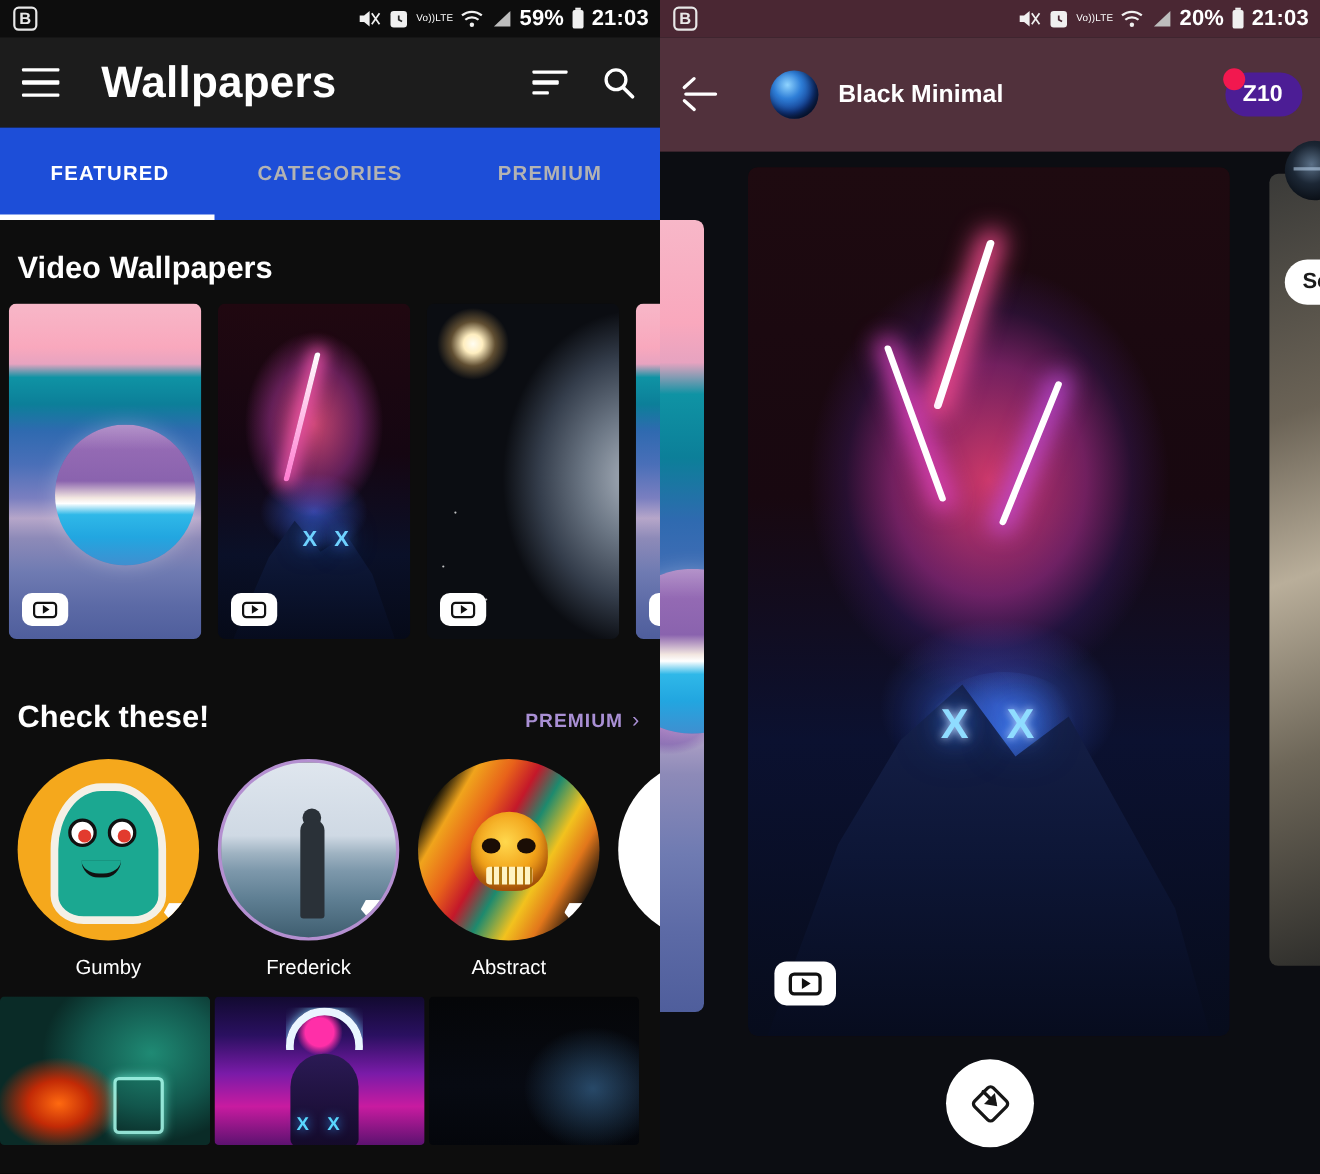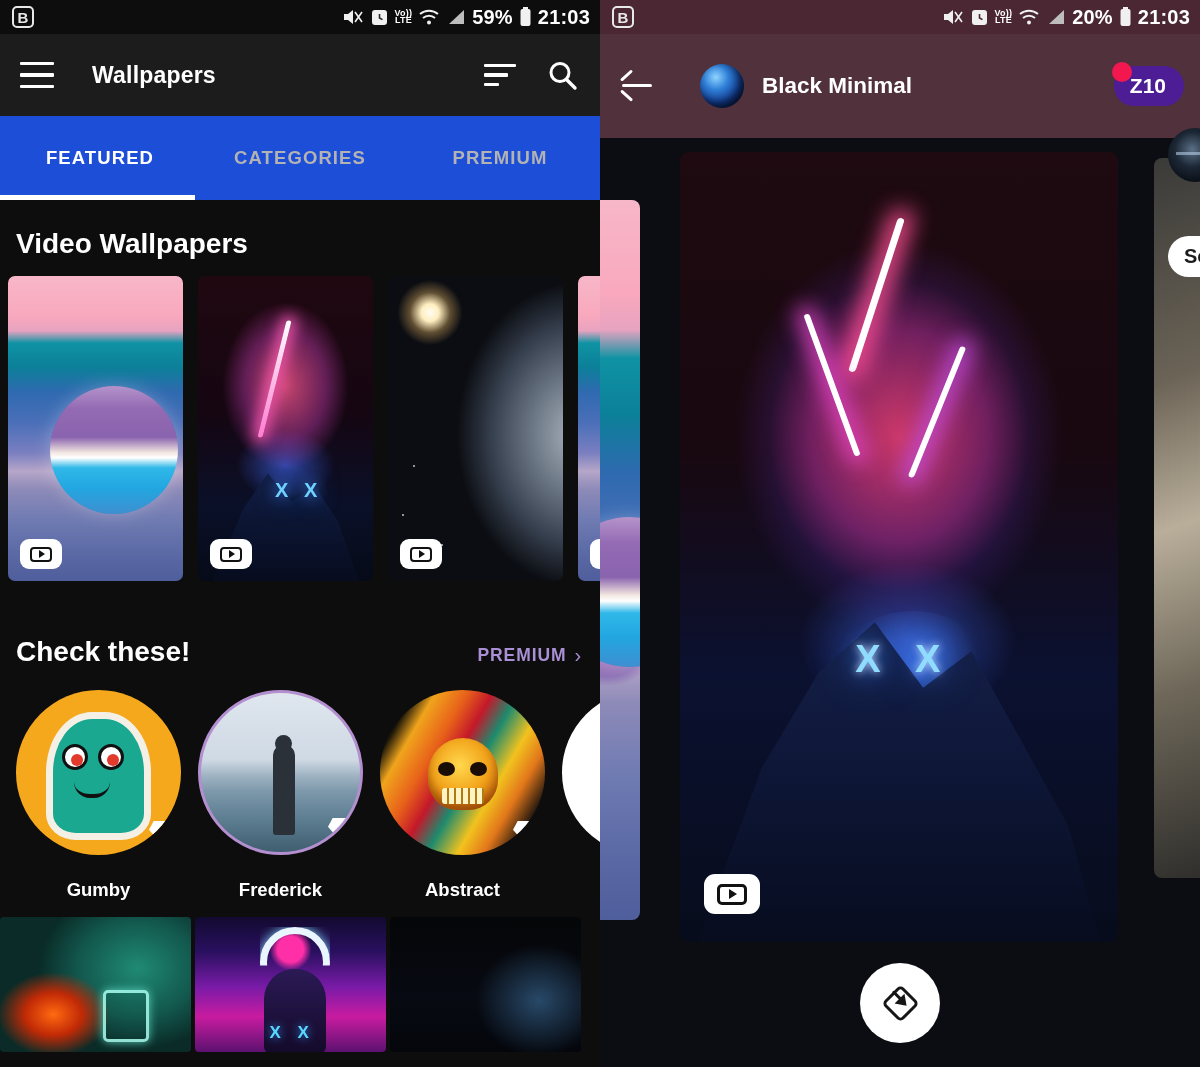--- a/index.html
+++ b/index.html
@@ -25,31 +25,31 @@
   .sb-left { display: flex; align-items: center; }
   .sb-logo {
     width: 22px; height: 22px; border: 2.5px solid #e8e8e8;
     border-radius: 5px; color: #e8e8e8; font-size: 15px;
     font-weight: bold; display: flex; align-items: center;
     justify-content: center; line-height: 1;
   }
   .sb-right { margin-left: auto; display: flex; align-items: center; gap: 6px; }
   .sb-ico { display: block; }
   .sb-text { font-size: 20px; font-weight: bold; color: #fff; }
-  .sb-vo { display: flex; flex-direction: column; align-items: center; line-height: .82;
-           font-size: 9px; font-weight: bold; color: #fff; }
+  .sb-vo { display: flex; flex-direction: row; align-items: center; line-height: .82;
+           font-size: 9px; font-weight: normal; color: #fff; }
 
   .appbar {
     height: 82px; display: flex; align-items: center;
     padding: 0 22px 0 20px; background: #1c1c1c;
   }
   .hamburger { width: 34px; height: 26px; display: flex; flex-direction: column;
                justify-content: space-between; cursor: pointer; }
   .hamburger i { display: block; height: 3.4px; background: #fff; border-radius: 1px; }
-  .app-title { color: #fff; font-size: 23px; font-weight: bold; margin-left: 38px; letter-spacing: .2px; }
+  .app-title { color: #fff; font-size: 40px; font-weight: bold; margin-left: 38px; letter-spacing: .2px; }
   .appbar-actions { margin-left: auto; display: flex; align-items: center; gap: 30px; }
   .sort-ico { width: 32px; height: 22px; display: flex; flex-direction: column;
               justify-content: space-between; align-items: flex-start; }
   .sort-ico i { display: block; height: 3.4px; background: #fff; border-radius: 1px; }
   .sort-ico i:nth-child(1) { width: 32px; }
   .sort-ico i:nth-child(2) { width: 24px; }
   .sort-ico i:nth-child(3) { width: 15px; }
 
   .tabs {
     height: 84px; background: #1d4ed8; display: flex; align-items: center;
@@ -183,21 +183,21 @@
   .circ.abstract .s-teeth { position: absolute; bottom: 6px; left: 14px; width: 42px;
                             height: 16px; background: repeating-linear-gradient(90deg,
                             #fff3c4 0 5px, #b07a12 5px 7px); border-radius: 3px; }
   .circ.partial { background: #fff; }
   .gem {
     position: absolute; right: 6px; bottom: 10px; width: 26px; height: 24px;
     background: #fff;
     clip-path: polygon(50% 100%, 0% 36%, 18% 0%, 82% 0%, 100% 36%);
     filter: drop-shadow(0 0 2px rgba(0,0,0,.6));
   }
-  .clabel { color: #fff; font-size: 18.5px; font-weight: bold; margin-top: 24px; }
+  .clabel { color: #fff; font-size: 18.5px; font-weight: normal; margin-top: 13px; }
 
   
   .grid3 { display: flex; gap: 4px; padding: 16px 0 0 0; }
   .gtile { width: 191px; height: 135px; flex: 0 0 auto; border-radius: 4px;
            overflow: hidden; position: relative; }
   .gt-lava {
     background:
       radial-gradient(ellipse 80px 60px at 28% 72%, #ff6a10 0%, #c22a06 35%, rgba(0,0,0,0) 70%),
       radial-gradient(ellipse 110px 90px at 72% 38%, #1f8a74 0%, #12564c 55%, #0a2b27 90%),
       #0b2a26;

